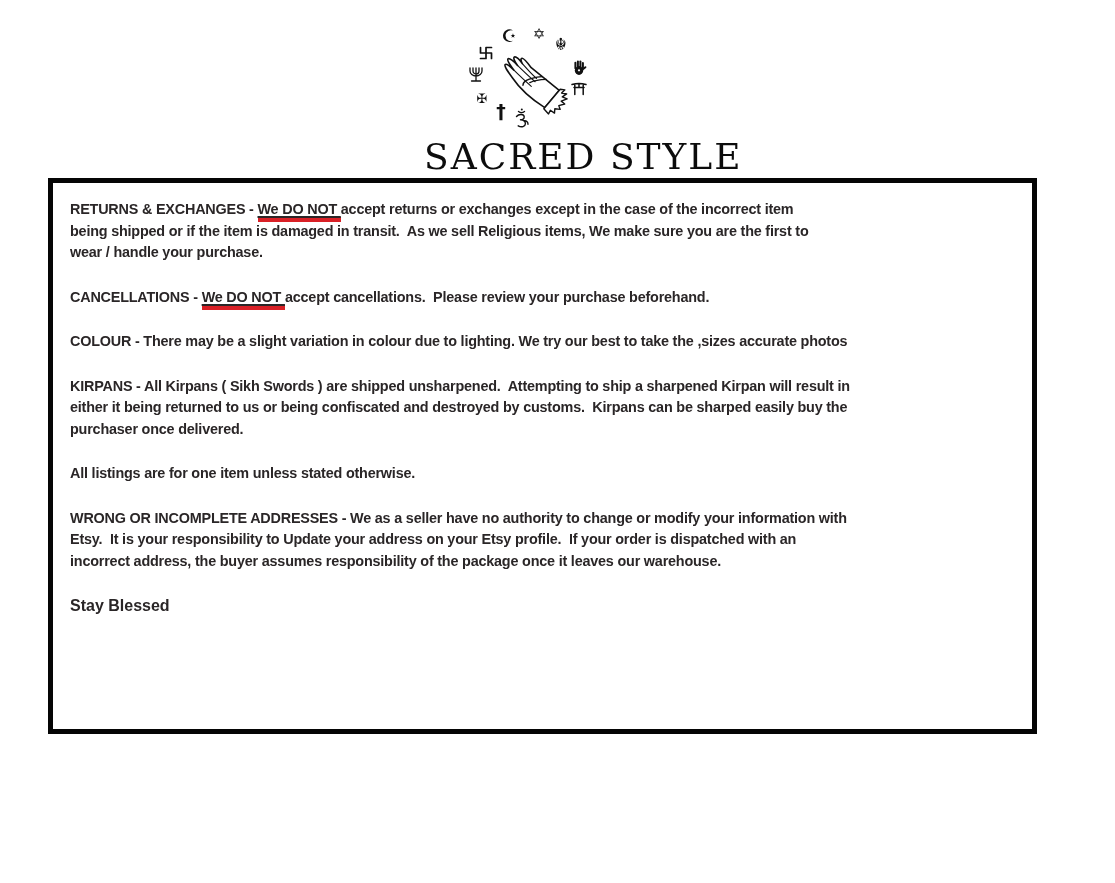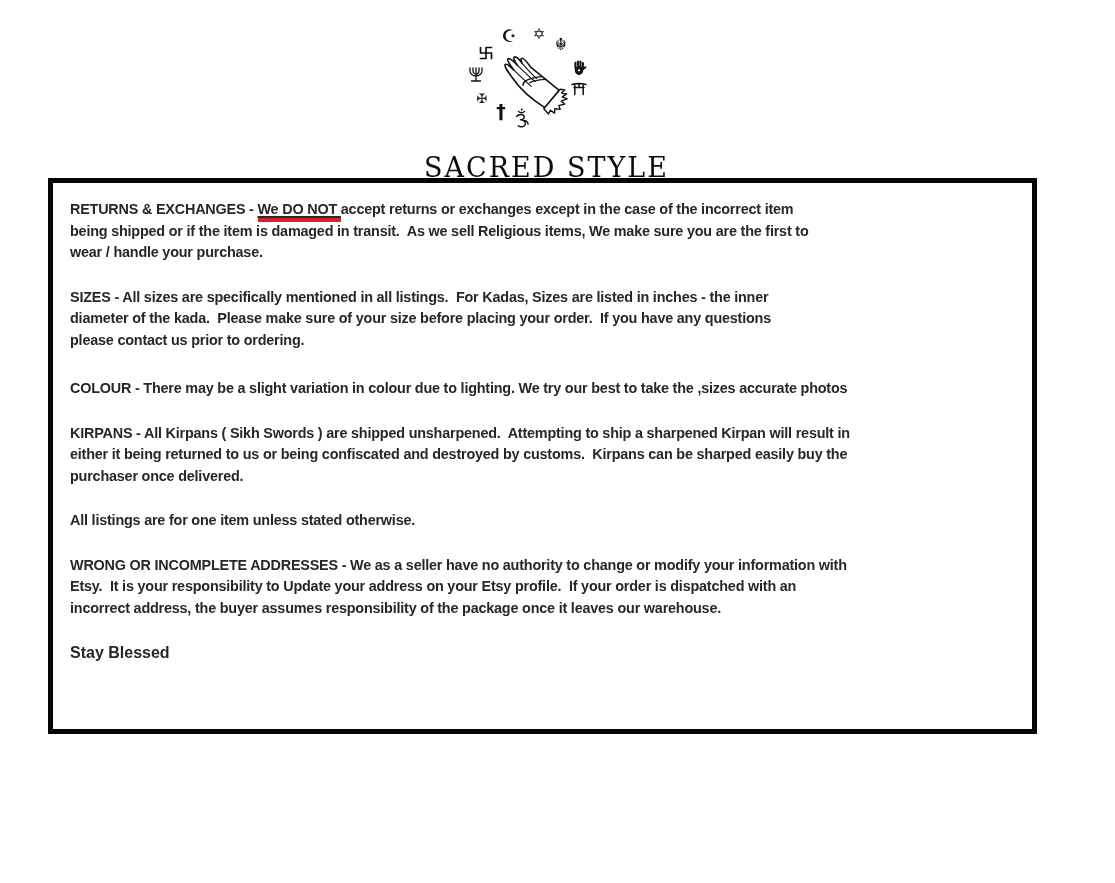--- a/index.html
+++ b/index.html
@@ -13,23 +13,23 @@
 
   
   .logo-wrap {
     position: absolute;
     left: 424px; top: 18px;
     width: 230px;
     text-align: center;
   }
   .logo-art { display: block; margin: 0 auto; }
   .brand {
-    margin-top: 18px;
+    margin-top: 2px;
     font-family: "DejaVu Serif", "Liberation Serif", serif;
-    font-size: 27px;
+    font-size: 36px;
     letter-spacing: 2px;
     color: #0c0c0c;
     white-space: nowrap;
   }
 
   
   .policy-box {
     position: absolute;
     left: 48px; top: 178px;
     width: 989px; height: 556px;
@@ -125,24 +125,22 @@
 
   <div class="brand">SACRED STYLE</div>
 </div>
 
 <div class="policy-box">
 
   <p><span>RETURNS &amp; EXCHANGES - </span><span class="hl">We DO NOT </span><span>accept returns or exchanges except in the case of the incorrect item
 being shipped or if the item is damaged in transit.  As we sell Religious items, We make sure you are the first to
 wear / handle your purchase.</span></p>
 
+  <p><span>CANCELLATIONS - </span><span class="hl">We DO NOT </span><span>accept cancellations.  Please review your purchase beforehand.</span></p>
 
-  <p class="gap-lg">SIZES - All sizes are specifically mentioned in all listings.  For Kadas, Sizes are listed in inches - the inner
-diameter of the kada.  Please make sure of your size before placing your order.  If you have any questions
-please contact us prior to ordering.</p>
 
   <p>COLOUR - There may be a slight variation in colour due to lighting. We try our best to take the ,sizes accurate photos</p>
 
   <p>KIRPANS - All Kirpans ( Sikh Swords ) are shipped unsharpened.  Attempting to ship a sharpened Kirpan will result in
 either it being returned to us or being confiscated and destroyed by customs.  Kirpans can be sharped easily buy the
 purchaser once delivered.</p>
 
   <p>All listings are for one item unless stated otherwise.</p>
 
   <p>WRONG OR INCOMPLETE ADDRESSES - We as a seller have no authority to change or modify your information with

